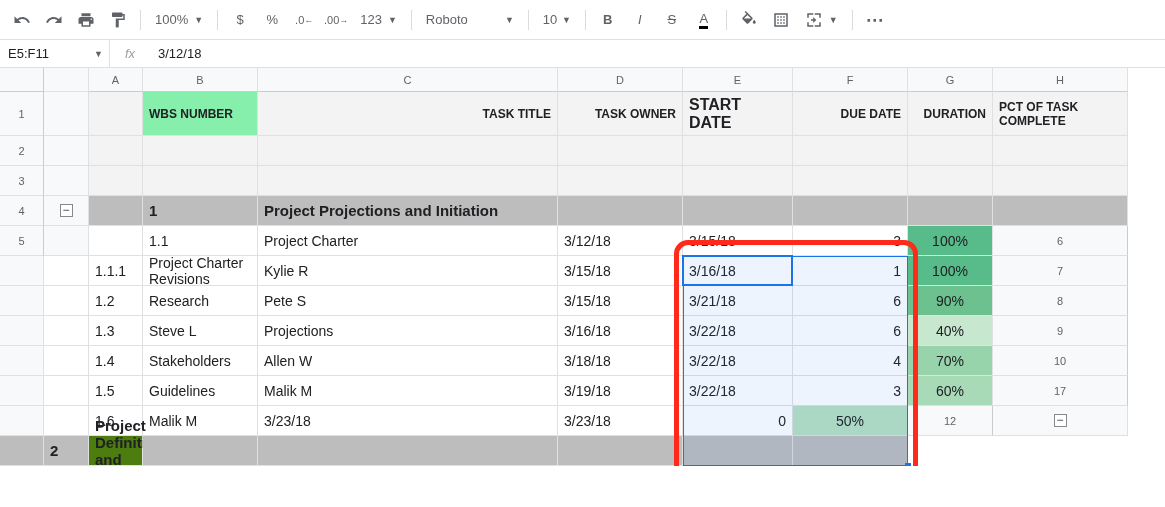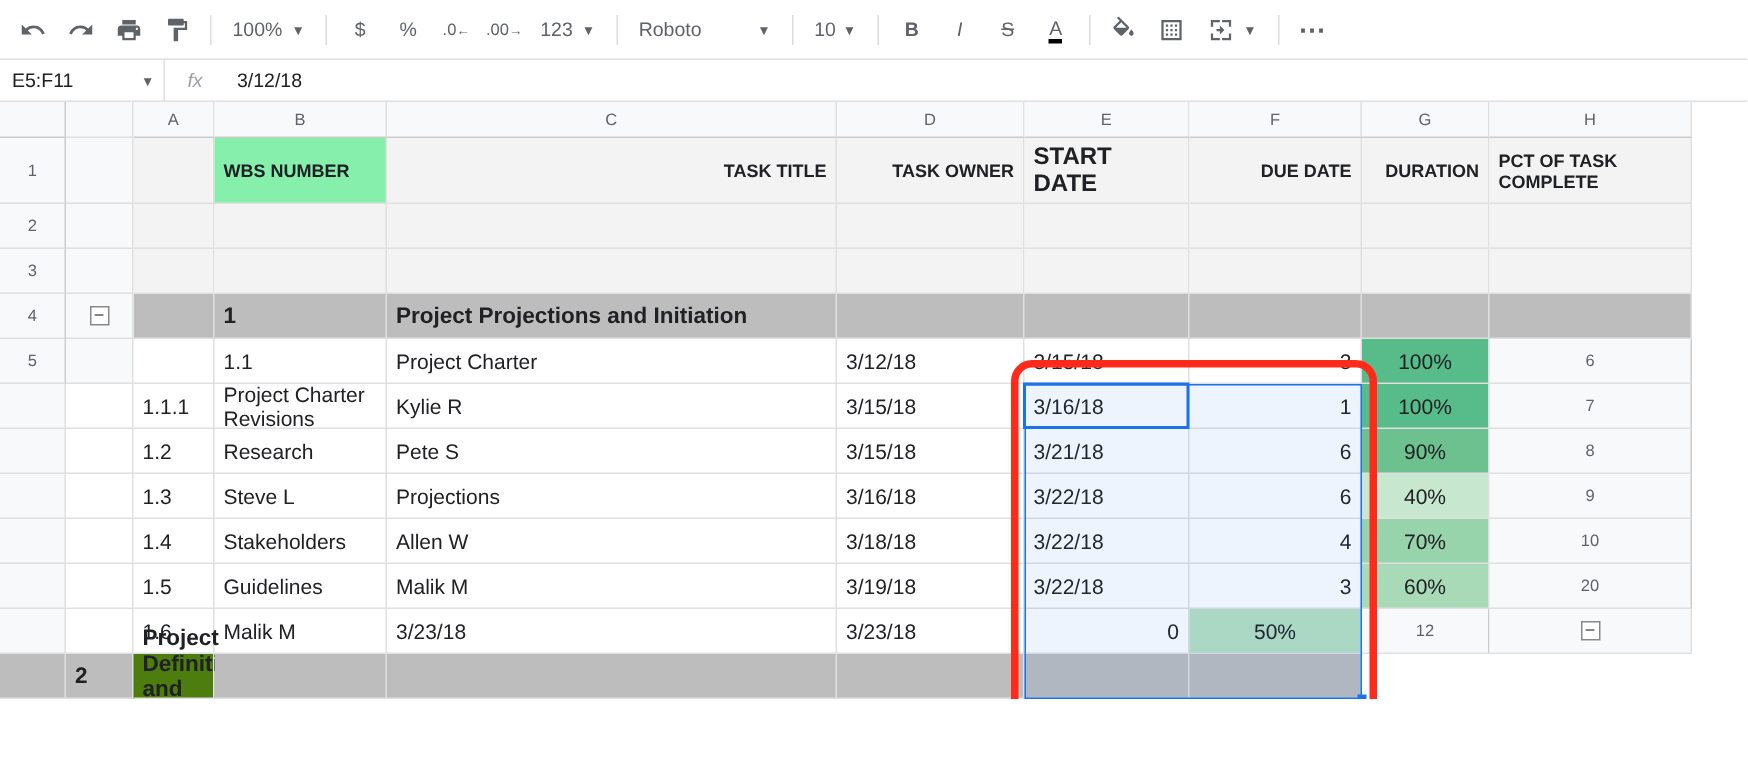--- a/index.html
+++ b/index.html
@@ -361,21 +361,21 @@
   <div class="cell r">
         <span>3/22/18</span>
       </div>
   <div class="cell r center">
         <span>3</span>
       </div>
   <div class="cell r pct" style="background: rgb(168, 218, 183);">
         <span>60%</span>
       </div>
 
-  <div class="row-hdr r">20</div>
+  <div class="row-hdr r">17</div>
   <div class="gutter r"></div>
   <div class="cell r"></div>
   <div class="cell r">
         <span>1.6</span>
       </div>
   <div class="cell r">
         <span>Malik M</span>
       </div>
   <div class="cell r">
         <span>3/23/18</span>

